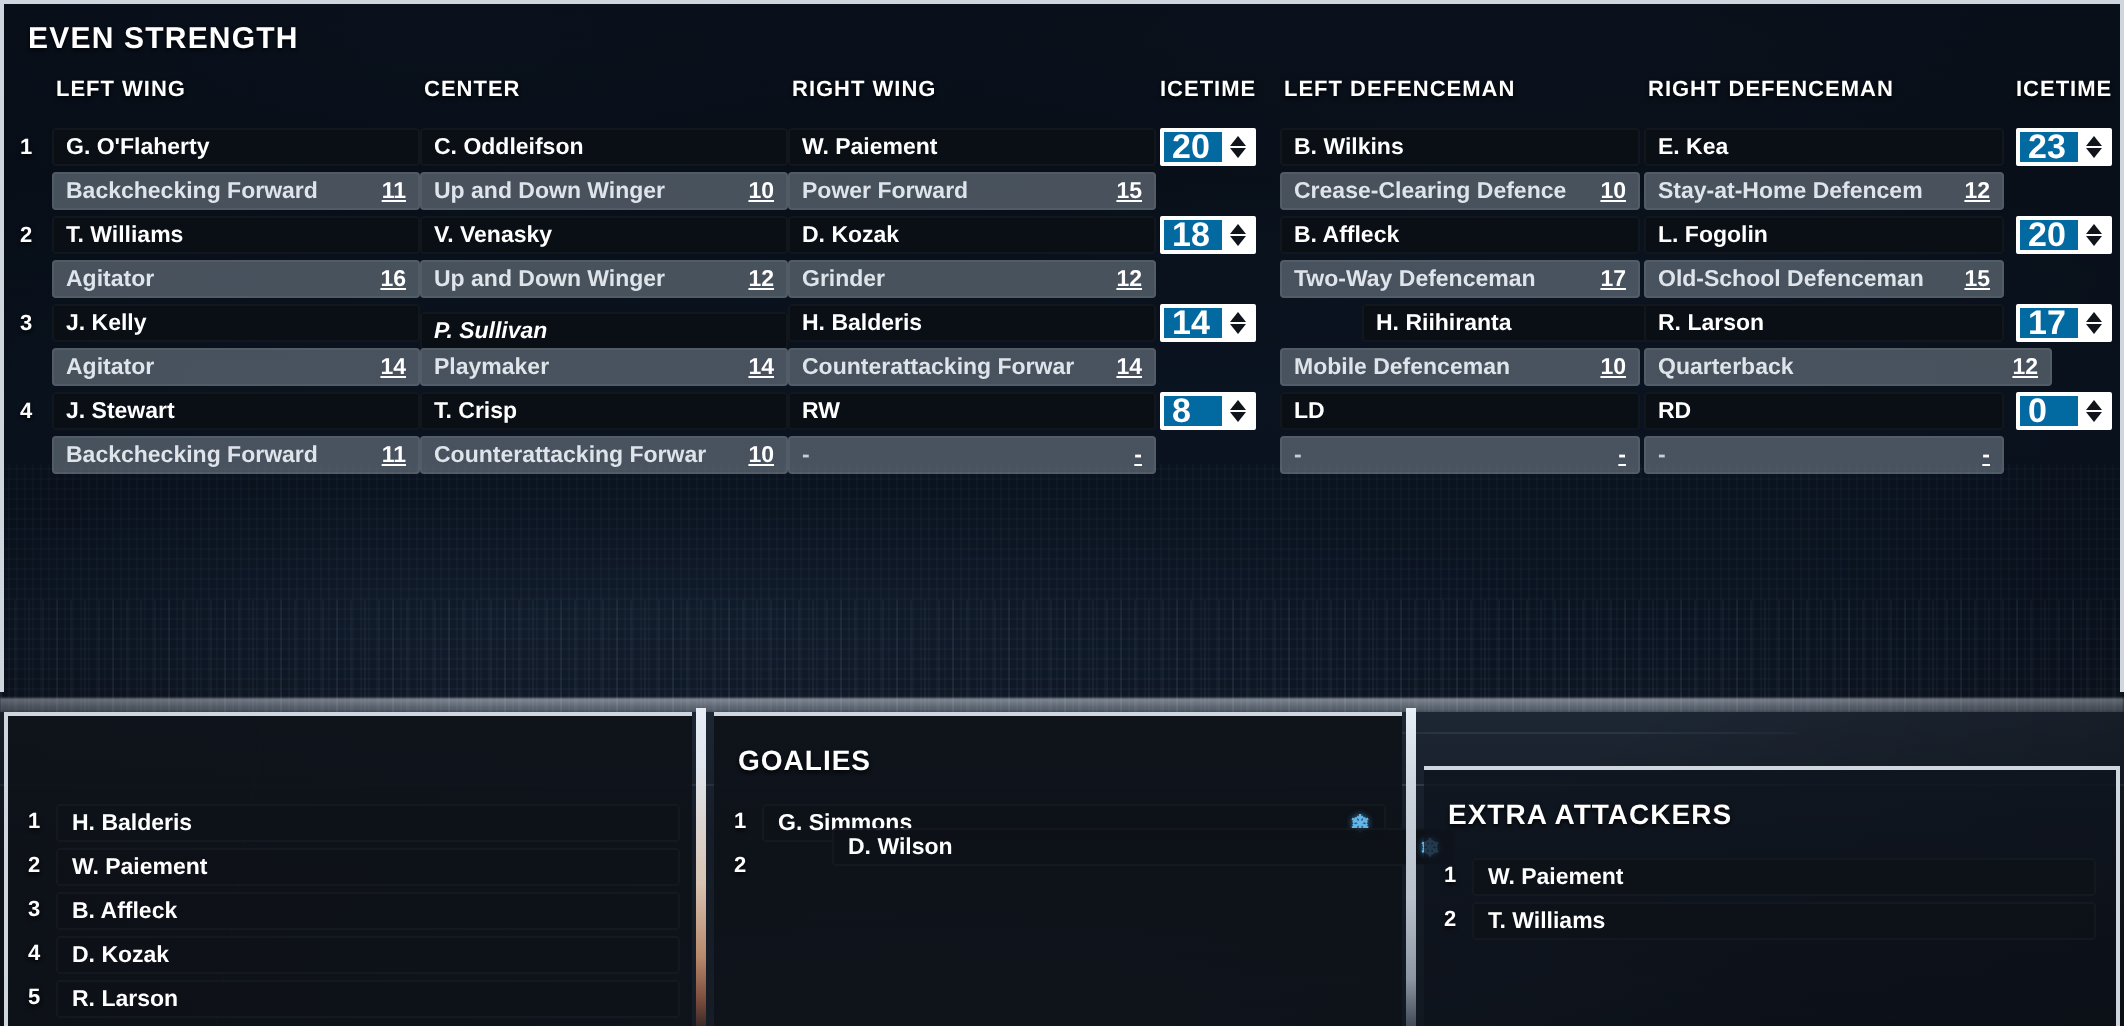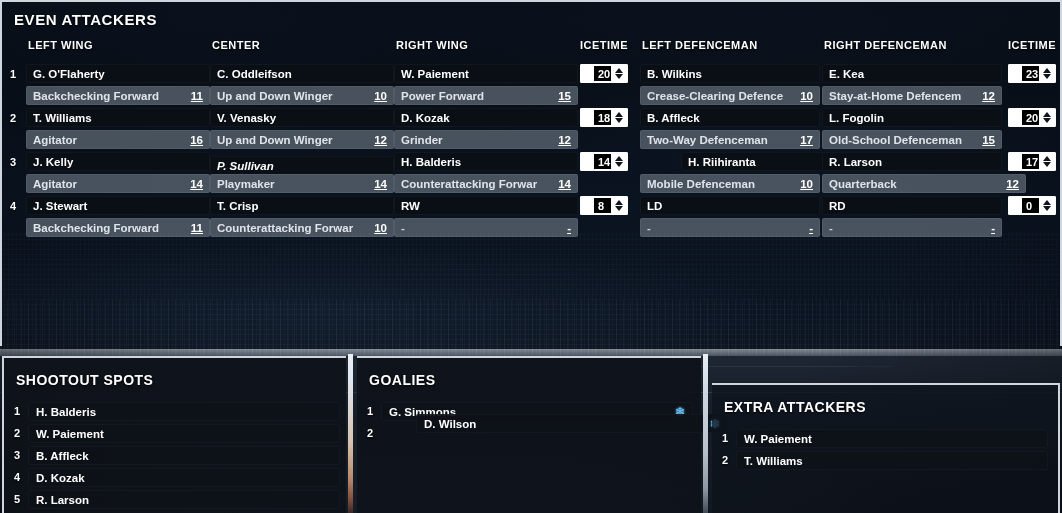--- a/index.html
+++ b/index.html
@@ -117,25 +117,25 @@
   .spin {
     position:absolute;
     width:48px; height:19px;
     background:#ffffff;
     border:1px solid #ffffff;
     display:flex; align-items:stretch;
     border-radius:1px;
   }
   .spin .val {
     flex:1 1 auto;
-    background:#000000;
-    color:#ffffff; font-size:11px; font-weight:bold;
+    background:#0369a1;
+    color:#ffffff; font-size:17px; font-weight:bold;
     display:flex; align-items:center;
     padding-left:4px;
-    margin:1px 0 1px 13px;
+    margin:1px 0 1px 1px;
   }
   .spin .arrows {
     width:16px; display:flex; flex-direction:column;
     align-items:center; justify-content:center; gap:1px;
     background:#ffffff;
   }
   .spin .arrows i {
     display:block; width:0; height:0;
     border-left:4px solid transparent;
     border-right:4px solid transparent;
@@ -197,21 +197,21 @@
   <div class="bg-crowd2"></div>
   <div class="bg-boards"></div>
   <div class="bg-ice">
     <div class="ice-line" style="left:0;top:36px;width:1062px;height:1px;"></div>
     <div class="ice-line" style="left:120px;top:0;width:1px;height:157px;transform:rotate(9deg);"></div>
     <div class="ice-line" style="left:640px;top:10px;width:260px;height:1px;border-radius:50%;box-shadow:0 26px 0 rgba(180,200,220,.07);"></div>
   </div>
   <div class="bg-vignette"></div>
 
   <div class="es-panel">
-    <div class="es-title">EVEN ATTACKERS</div>
+    <div class="es-title">EVEN STRENGTH</div>
 
     <div class="grid">
 
       <div class="col-head" style="left:26px;  top:3px;">LEFT WING</div>
       <div class="col-head" style="left:210px; top:3px;">CENTER</div>
       <div class="col-head" style="left:394px; top:3px;">RIGHT WING</div>
       <div class="col-head" style="left:578px; top:3px;">ICETIME</div>
       <div class="col-head" style="left:640px; top:3px;">LEFT DEFENCEMAN</div>
       <div class="col-head" style="left:822px; top:3px;">RIGHT DEFENCEMAN</div>
       <div class="col-head" style="left:1006px;top:3px;">ICETIME</div>
@@ -372,21 +372,20 @@
           <div class="val">0</div>
           <div class="arrows">
             <i class="up"></i>
             <i class="down"></i>
           </div>
         </div>
       </div>
   </div>
 
   <div class="bpanel p1">
-    <div class="bp-title">SHOOTOUT SPOTS</div>
   <div class="bp-idx" style="left: 6px; top: 47px;">1</div>
       <div class="bp-row" style="top: 44px; width: 312px;">
         <span>H. Balderis</span>
       </div>
       <div class="bp-idx" style="left: 6px; top: 69px;">2</div>
       <div class="bp-row" style="top: 66px; width: 312px;">
         <span>W. Paiement</span>
       </div>
       <div class="bp-idx" style="left: 6px; top: 91px;">3</div>
       <div class="bp-row" style="top: 88px; width: 312px;">

